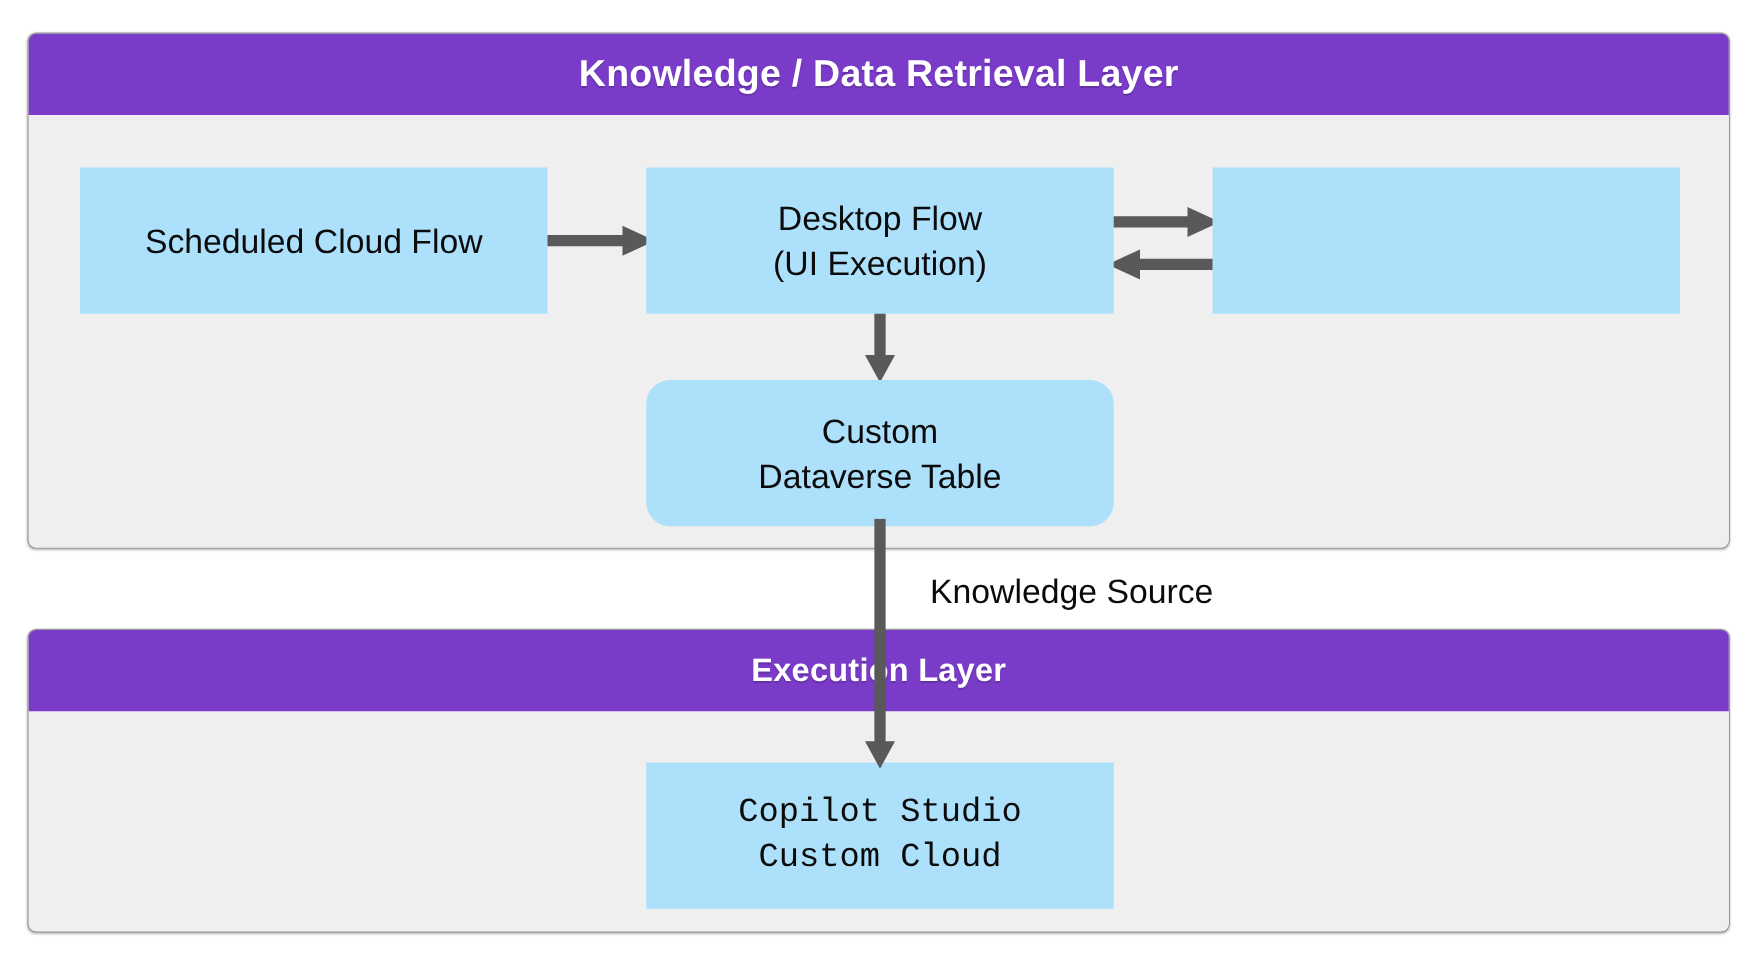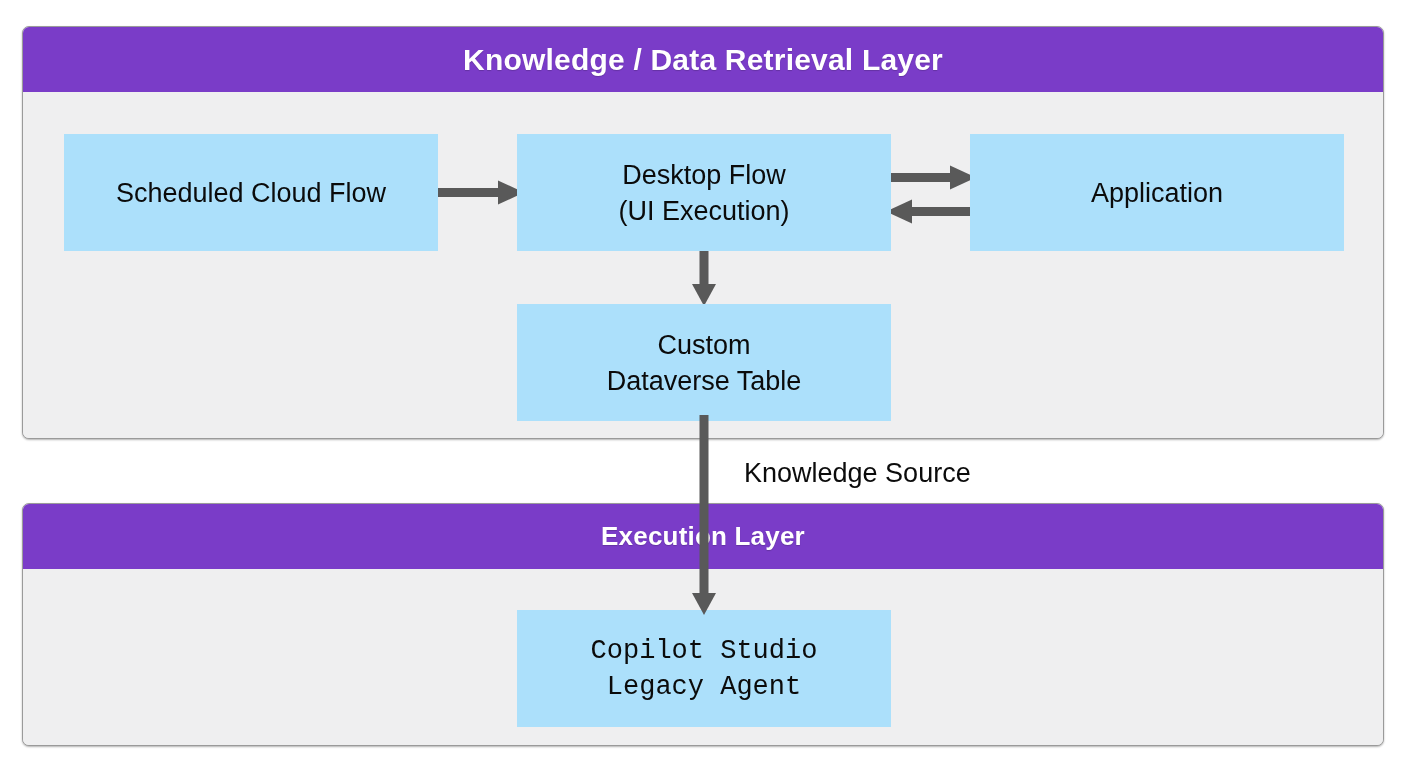--- a/index.html
+++ b/index.html
@@ -79,21 +79,21 @@
     text-align: center;
     font-size: 27px;
     line-height: 36px;
     z-index: 5;
   }
   .node .line { display: block; white-space: nowrap; }
 
   #node-scheduled-flow { left: 64px;  top: 134px; width: 374px; height: 117px; }
   #node-desktop-flow   { left: 517px; top: 134px; width: 374px; height: 117px; }
   #node-legacy-app     { left: 970px; top: 134px; width: 374px; height: 117px; }
-  #node-dataverse      { left: 517px; top: 304px; width: 374px; height: 117px; }
+  #node-dataverse      { left: 517px; top: 304px; width: 374px; height: 117px; border-radius: 19px; }
   #node-copilot        { left: 517px; top: 610px; width: 374px; height: 117px; font-family: Liberation Mono, monospace; }
 
   
   .connector {
     position: absolute;
     z-index: 4;
     pointer-events: none;
   }
   #conn-sched-to-desktop { left: 430px; top: 170px; width: 100px; height: 46px; }
   #conn-desktop-legacy   { left: 880px; top: 160px; width: 102px; height: 70px; }
@@ -135,31 +135,30 @@
   <div class="node" id="node-scheduled-flow">
     <span class="line">Scheduled Cloud Flow</span>
   </div>
 
   <div class="node" id="node-desktop-flow">
     <span class="line">Desktop Flow</span>
     <span class="line">(UI Execution)</span>
   </div>
 
   <div class="node" id="node-legacy-app">
-    <span class="line">Application</span>
   </div>
 
   <div class="node" id="node-dataverse">
     <span class="line">Custom</span>
     <span class="line">Dataverse Table</span>
   </div>
 
   <div class="node" id="node-copilot">
     <span class="line">Copilot Studio</span>
-    <span class="line">Legacy Agent</span>
+    <span class="line">Custom Cloud</span>
   </div>
 
   <svg class="connector" id="conn-sched-to-desktop" viewBox="0 0 100 46">
     <g fill="#595959">
       <rect x="0" y="18" width="72" height="9"></rect>
       <polygon points="68,10.5 94,22.5 68,34.5"></polygon>
     </g>
   </svg>
 
   <svg class="connector" id="conn-desktop-legacy" viewBox="0 0 102 70">

